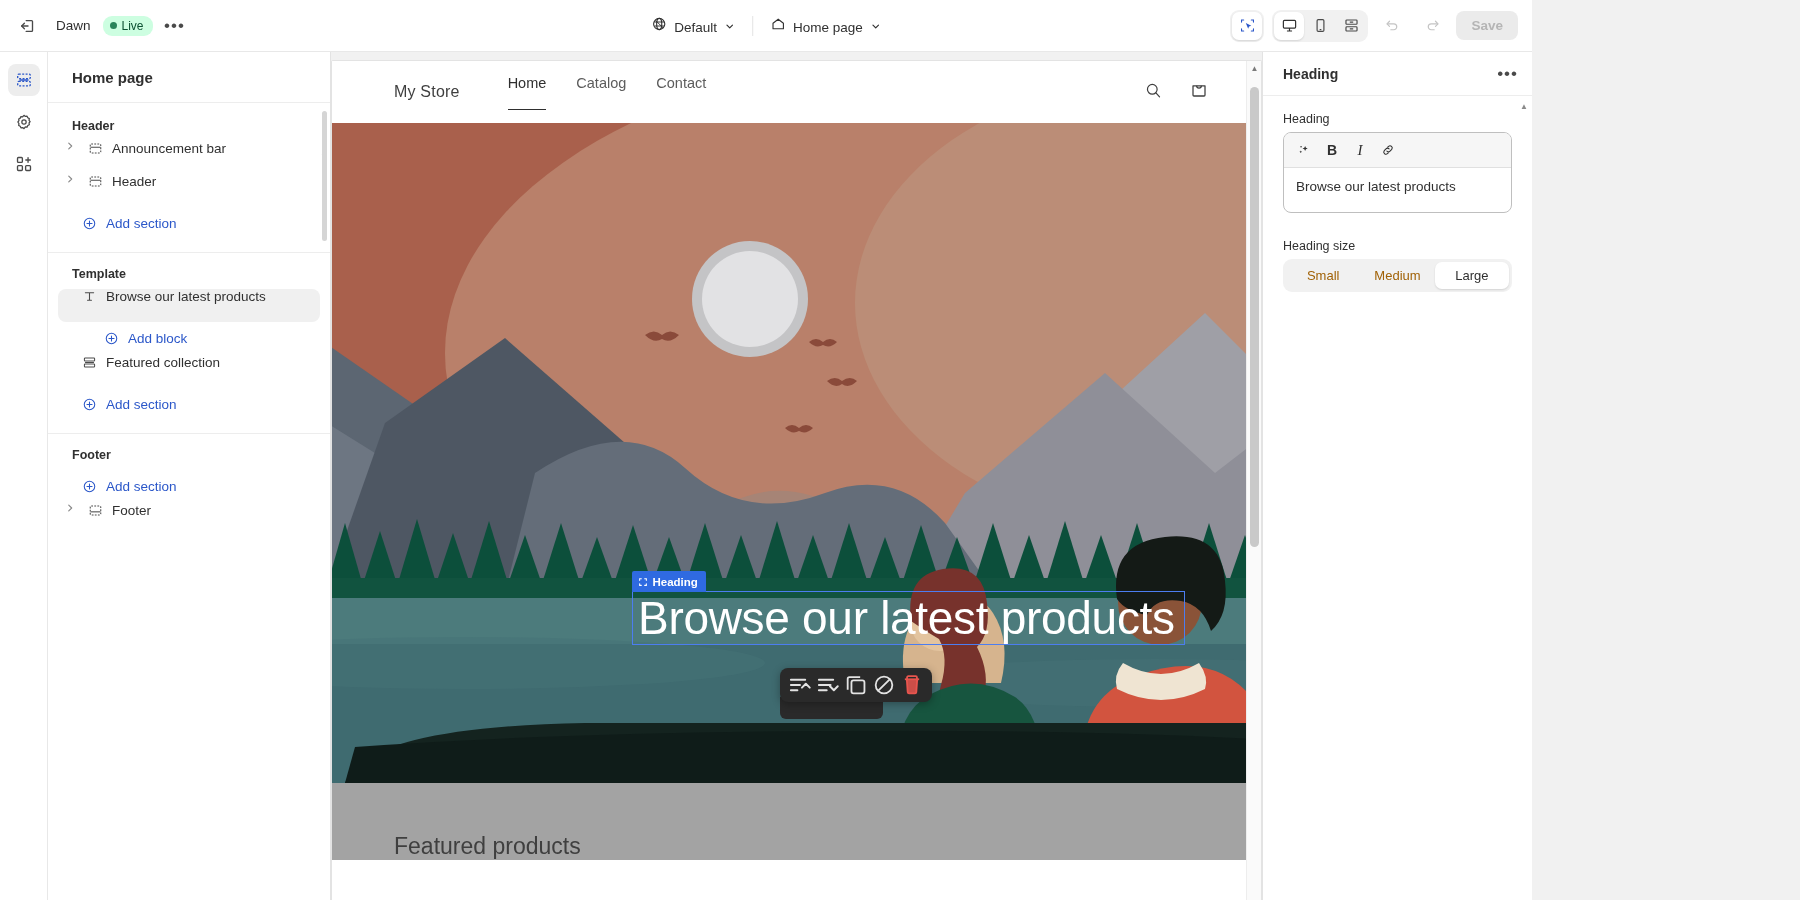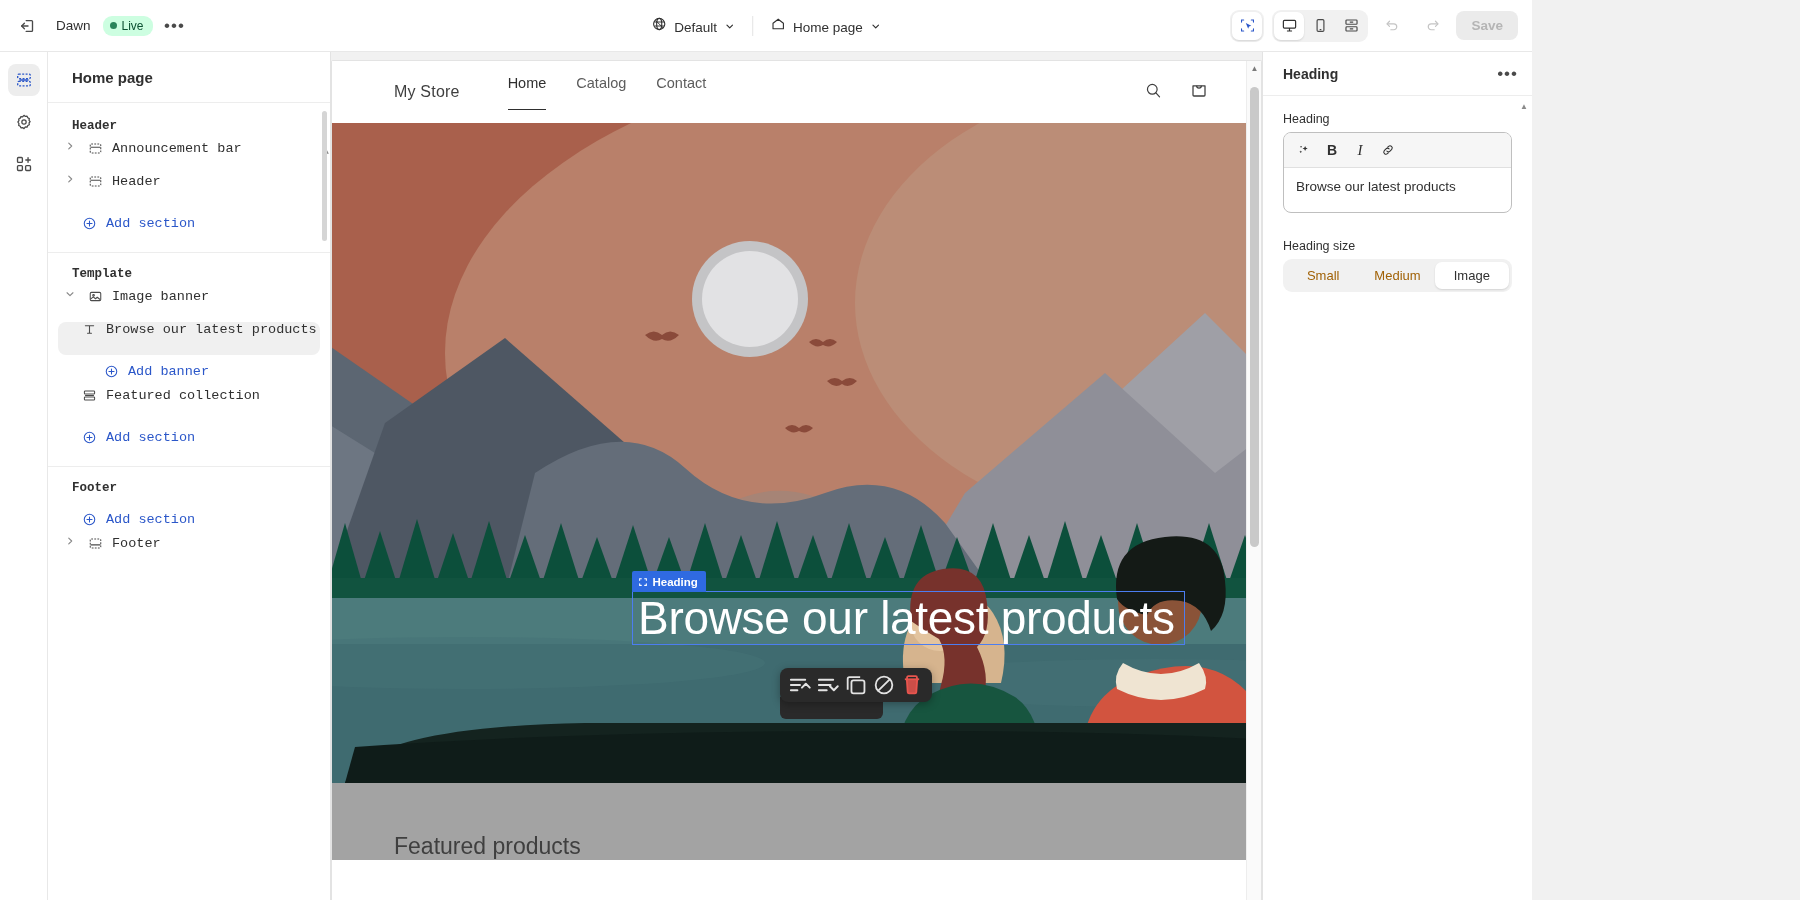--- a/index.html
+++ b/index.html
@@ -71,21 +71,21 @@
     display: flex; align-items: center; justify-content: center; cursor: pointer; color: #4a4a4a;
   }
   .rail-btn.active { background: #ededed; color: #2b57c9; }
 
   
   .leftpanel {
     width: 283px; min-width: 283px; background: #fff; border-right: 1px solid #e3e3e3;
     display: flex; flex-direction: column; position: relative;
   }
   .lp-title { padding: 17px 20px 16px 24px; font-size: 15px; font-weight: 650; color: #303030; border-bottom: 1px solid #ededed; }
-  .lp-scroll { flex: 1; overflow: hidden; position: relative; padding-top: 2px; font-family: Liberation Mono, monospace; }
+  .lp-scroll { flex: 1; overflow: hidden; position: relative; padding-top: 2px; }
   .lp-group { padding: 10px 10px 12px 10px; border-bottom: 1px solid #ededed; }
   .lp-group:last-child { border-bottom: none; }
   .lp-group-label { font-size: 12.5px; font-weight: 650; color: #303030; padding: 4px 14px 8px 14px; }
   .lp-item {
     display: flex; align-items: flex-start; gap: 8px; height: 33px;
     padding: 0 10px 0 4px; border-radius: 8px; cursor: pointer;
     font-size: 13.5px; color: #303030; white-space: nowrap; overflow: hidden;
   }
   .lp-item.selected { background: #f0f0f0; }
   .lp-chevron { width: 16px; min-width: 16px; display: flex; align-items: center; justify-content: center; color: #8a8a8a; }
@@ -353,51 +353,36 @@
                   <circle cx="10" cy="10" r="7"></circle>
                   <path d="M10 6.6v6.8M6.6 10h6.8"></path>
                 </svg>
             </span>
             <span>Add section</span>
           </div>
         </div>
 
         <div class="lp-group">
           <div class="lp-group-label">Template</div>
-          <div class="lp-item">
-            <span class="lp-chevron">
-              <svg width="10" height="10" viewBox="0 0 12 12" fill="none" stroke="currentColor" stroke-width="1.4" stroke-linecap="round" stroke-linejoin="round">
-                  <path d="M2.5 4.5L6 8l3.5-3.5"></path>
-                </svg>
-            </span>
-            <span class="lp-ico">
-              <svg width="15" height="15" viewBox="0 0 20 20" fill="none" stroke="currentColor" stroke-width="1.4" stroke-linejoin="round">
-                <rect x="3" y="4.5" width="14" height="11" rx="1.6"></rect>
-                  <circle cx="7.4" cy="8.4" r="1.1"></circle>
-                  <path d="M3.4 13.6l3.6-3.2 3 2.6 2.4-2 3.6 3"></path>
-              </svg>
-            </span>
-            <span>Image banner</span>
-          </div>
           <div class="lp-item selected lp-indent">
             <span class="lp-ico">
               <svg width="15" height="15" viewBox="0 0 20 20" fill="none" stroke="currentColor" stroke-width="1.45" stroke-linecap="round">
                   <path d="M4.5 5h11M10 5v10M7.4 15h5.2"></path>
                 </svg>
             </span>
             <span>Browse our latest products</span>
           </div>
           <div class="lp-add" style="padding-left:44px">
             <span class="plus">
               <svg width="15" height="15" viewBox="0 0 20 20" fill="none" stroke="currentColor" stroke-width="1.4" stroke-linecap="round">
                   <circle cx="10" cy="10" r="7"></circle>
                   <path d="M10 6.6v6.8M6.6 10h6.8"></path>
                 </svg>
             </span>
-            <span>Add banner</span>
+            <span>Add block</span>
           </div>
           <div class="lp-item lp-indent">
             <span class="lp-ico">
               <svg width="15" height="15" viewBox="0 0 20 20" fill="none" stroke="currentColor" stroke-width="1.4" stroke-linejoin="round">
                 <rect x="3.2" y="4" width="13.6" height="4" rx="1"></rect>
                   <rect x="3.2" y="12" width="13.6" height="4" rx="1"></rect>
                   <path d="M4.6 10h10.8" stroke-linecap="round"></path>
               </svg>
             </span>
             <span>Featured collection</span>
@@ -646,19 +631,19 @@
               </svg>
             </button>
           </div>
           <div class="rte-area">Browse our latest products</div>
         </div>
         <div class="rp-sep"></div>
         <div class="rp-label">Heading size</div>
         <div class="segmented">
           <button class="seg-opt">Small</button>
           <button class="seg-opt">Medium</button>
-          <button class="seg-opt active">Image</button>
+          <button class="seg-opt active">Large</button>
         </div>
       </div>
     </div>
 
   </div>
 </div>
 
 </body></html>

